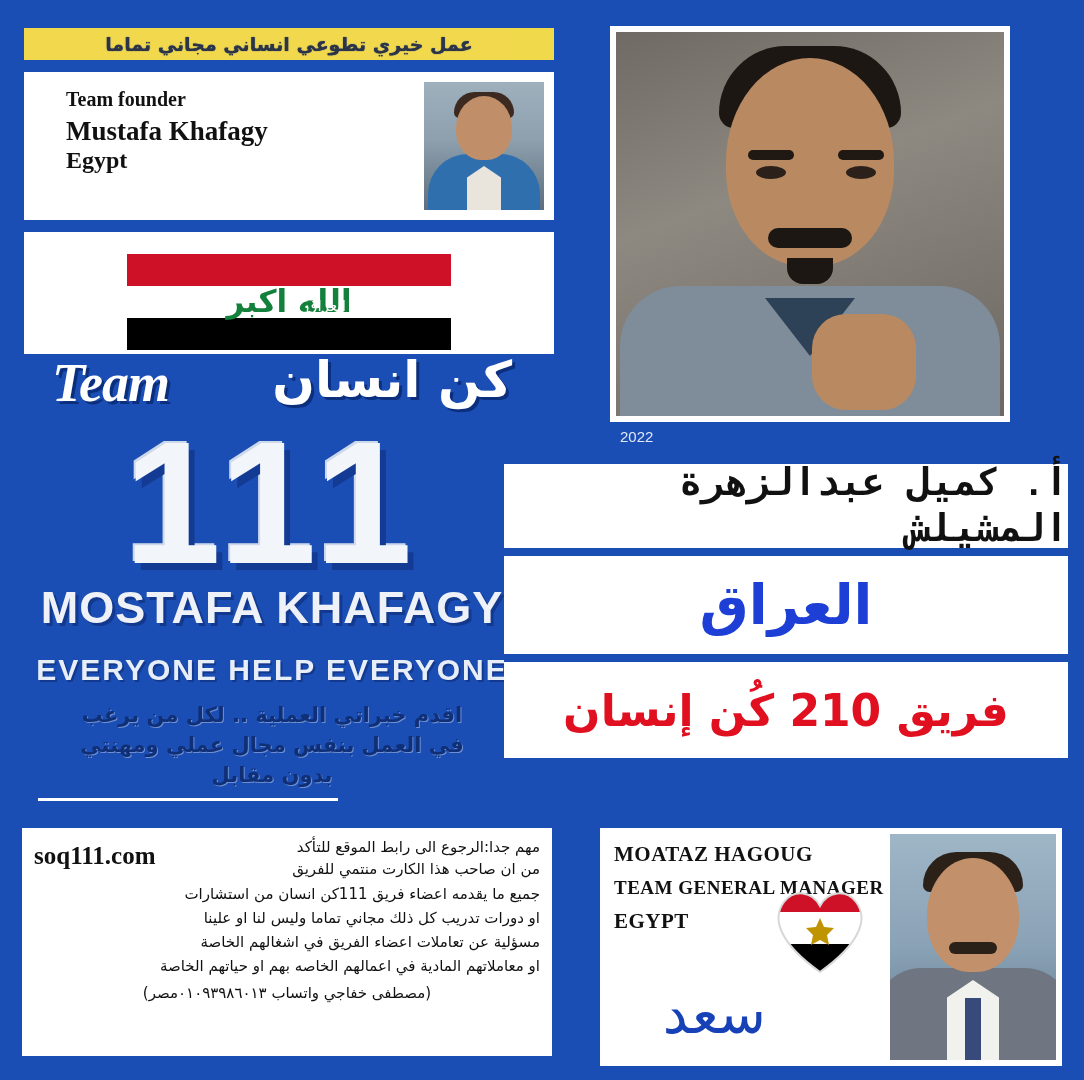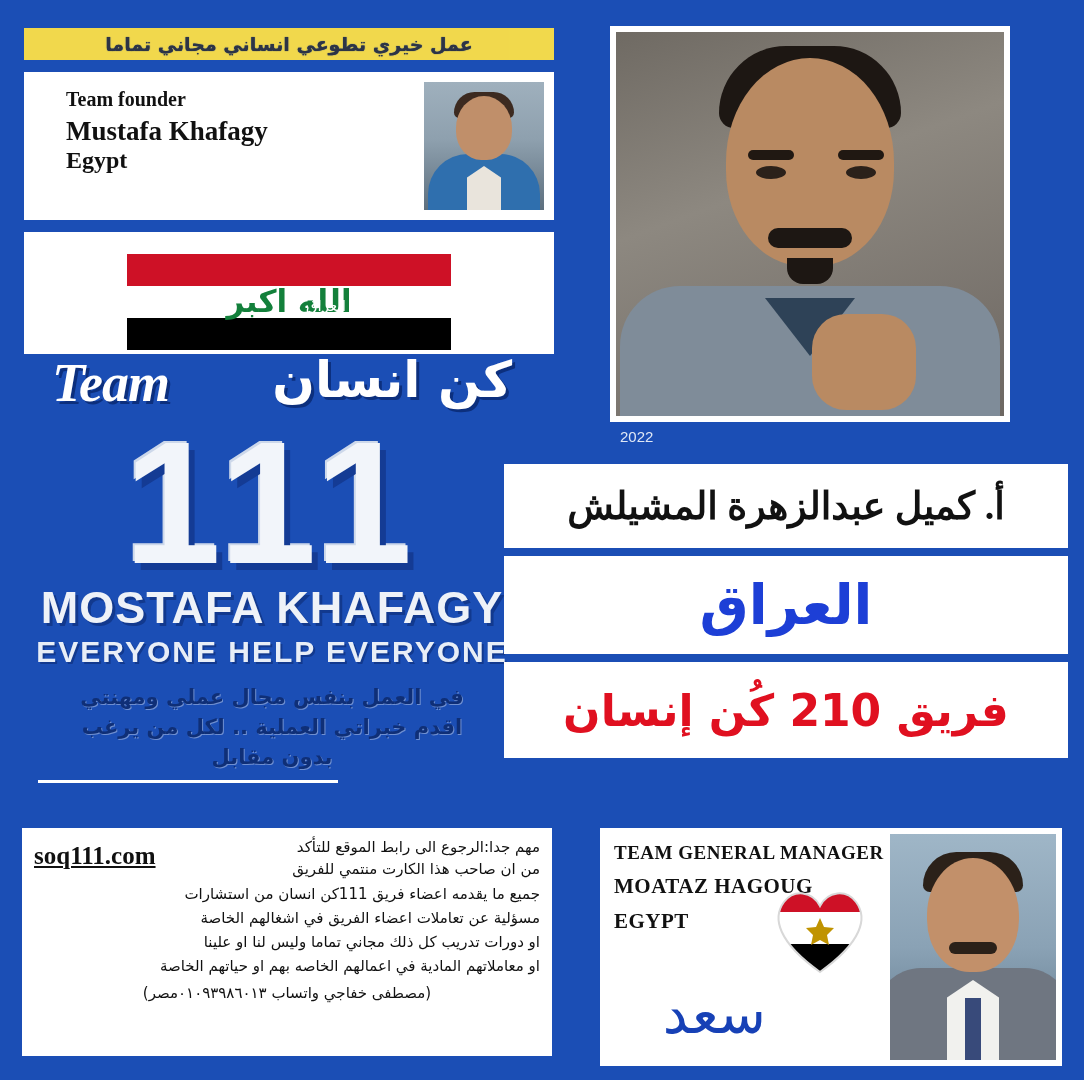--- a/index.html
+++ b/index.html
@@ -192,21 +192,21 @@
   }
   .logo-slogan {
     text-align: center;
     font-family: "Liberation Sans", sans-serif;
     font-weight: bold;
     font-size: 30px;
     line-height: 36px;
     letter-spacing: 2px;
     color: #e8eef7;
     text-shadow: 2px 2px 0 #12398e;
-    margin-top: 2px;
+    margin-top: 20px;
   }
   .logo-ar-lines {
     margin-top: 12px;
     text-align: center;
     direction: rtl;
     font-family: "DejaVu Sans", sans-serif;
     font-weight: bold;
     font-size: 21px;
     line-height: 30px;
     color: #0f2f77;
@@ -305,21 +305,21 @@
     display: flex;
     align-items: center;
     justify-content: center;
     direction: rtl;
   }
   .panel-name  { top: 464px;  height: 84px; }
   .panel-country { top: 556px; height: 98px; }
   .panel-team  { top: 662px; height: 96px; }
 
   .panel-name .txt {
-    font-family: Liberation Serif, serif;
+    font-family: Liberation Mono, monospace;
     font-weight: bold;
     font-size: 38px;
     color: #111111;
   }
   .panel-country .txt {
     font-family: "DejaVu Sans", sans-serif;
     font-weight: bold;
     font-size: 55px;
     color: #1d3fd6;
   }
@@ -343,21 +343,20 @@
     align-items: flex-start;
   }
   .info-site {
     font-family: "Liberation Serif", serif;
     font-weight: bold;
     font-size: 25px;
     color: #111;
     white-space: nowrap;
     padding-top: 6px;
     padding-right: 8px;
-    text-decoration: underline;
   }
   .info-right {
     flex: 1;
     direction: rtl;
     text-align: right;
     font-family: "DejaVu Sans", sans-serif;
     font-size: 15px;
     line-height: 22px;
     color: #111;
   }
@@ -498,22 +497,22 @@
 
   <div class="logo-block">
     <div class="logo-row1">
       <div class="logo-team">Team</div>
       <div class="logo-ar">كن انسان</div>
     </div>
     <div class="logo-111">111</div>
     <div class="logo-name">MOSTAFA KHAFAGY</div>
     <div class="logo-slogan">EVERYONE HELP EVERYONE</div>
     <div class="logo-ar-lines">
+      <div>اقدم خبراتي العملية .. لكل من يرغب</div>
       <div>في العمل بنفس مجال عملي ومهنتي</div>
-      <div>اقدم خبراتي العملية .. لكل من يرغب</div>
       <div>بدون مقابل</div>
     </div>
     <div class="logo-rule"></div>
   </div>
 
   <div class="photo-frame">
     <div class="photo-inner">
       <div class="pi-shirt"></div>
       <div class="pi-collar"></div>
       <div class="pi-hair"></div>
@@ -542,31 +541,31 @@
   <div class="info-card">
     <div class="info-top">
       <div class="info-site">soq111.com</div>
       <div class="info-right">
         <div>مهم جدا:الرجوع الى رابط الموقع للتأكد</div>
         <div>من ان صاحب هذا الكارت منتمي للفريق</div>
       </div>
     </div>
     <div class="info-body">
       <div>جميع ما يقدمه اعضاء فريق 111كن انسان من استشارات</div>
+      <div>او دورات تدريب كل ذلك مجاني تماما وليس لنا او علينا</div>
       <div>مسؤلية عن تعاملات اعضاء الفريق في اشغالهم الخاصة</div>
-      <div>او دورات تدريب كل ذلك مجاني تماما وليس لنا او علينا</div>
       <div>او معاملاتهم المادية في اعمالهم الخاصه بهم او حياتهم الخاصة</div>
     </div>
     <div class="info-contact">(مصطفى خفاجي واتساب ٠١٠٩٣٩٨٦٠١٣مصر)</div>
   </div>
 
   <div class="mgr-card">
     <div class="mgr-left">
+      <div class="mgr-line mgr-name">MOATAZ HAGOUG</div>
       <div class="mgr-line">TEAM GENERAL MANAGER</div>
-      <div class="mgr-line mgr-name">MOATAZ HAGOUG</div>
       <div class="mgr-line mgr-country">EGYPT</div>
       <div class="sig">ﺳﻌﺪ</div>
       <svg class="heart-flag" viewBox="0 0 104 96">
         <defs>
           <clipPath id="heartClip">
             <path d="M52 92 C10 62 4 38 16 22 C26 9 44 11 52 26 C60 11 78 9 88 22 C100 38 94 62 52 92 Z"></path>
           </clipPath>
         </defs>
         <g clip-path="url(#heartClip)">
           <rect x="0" y="0" width="104" height="32" fill="#ce1126"></rect>

